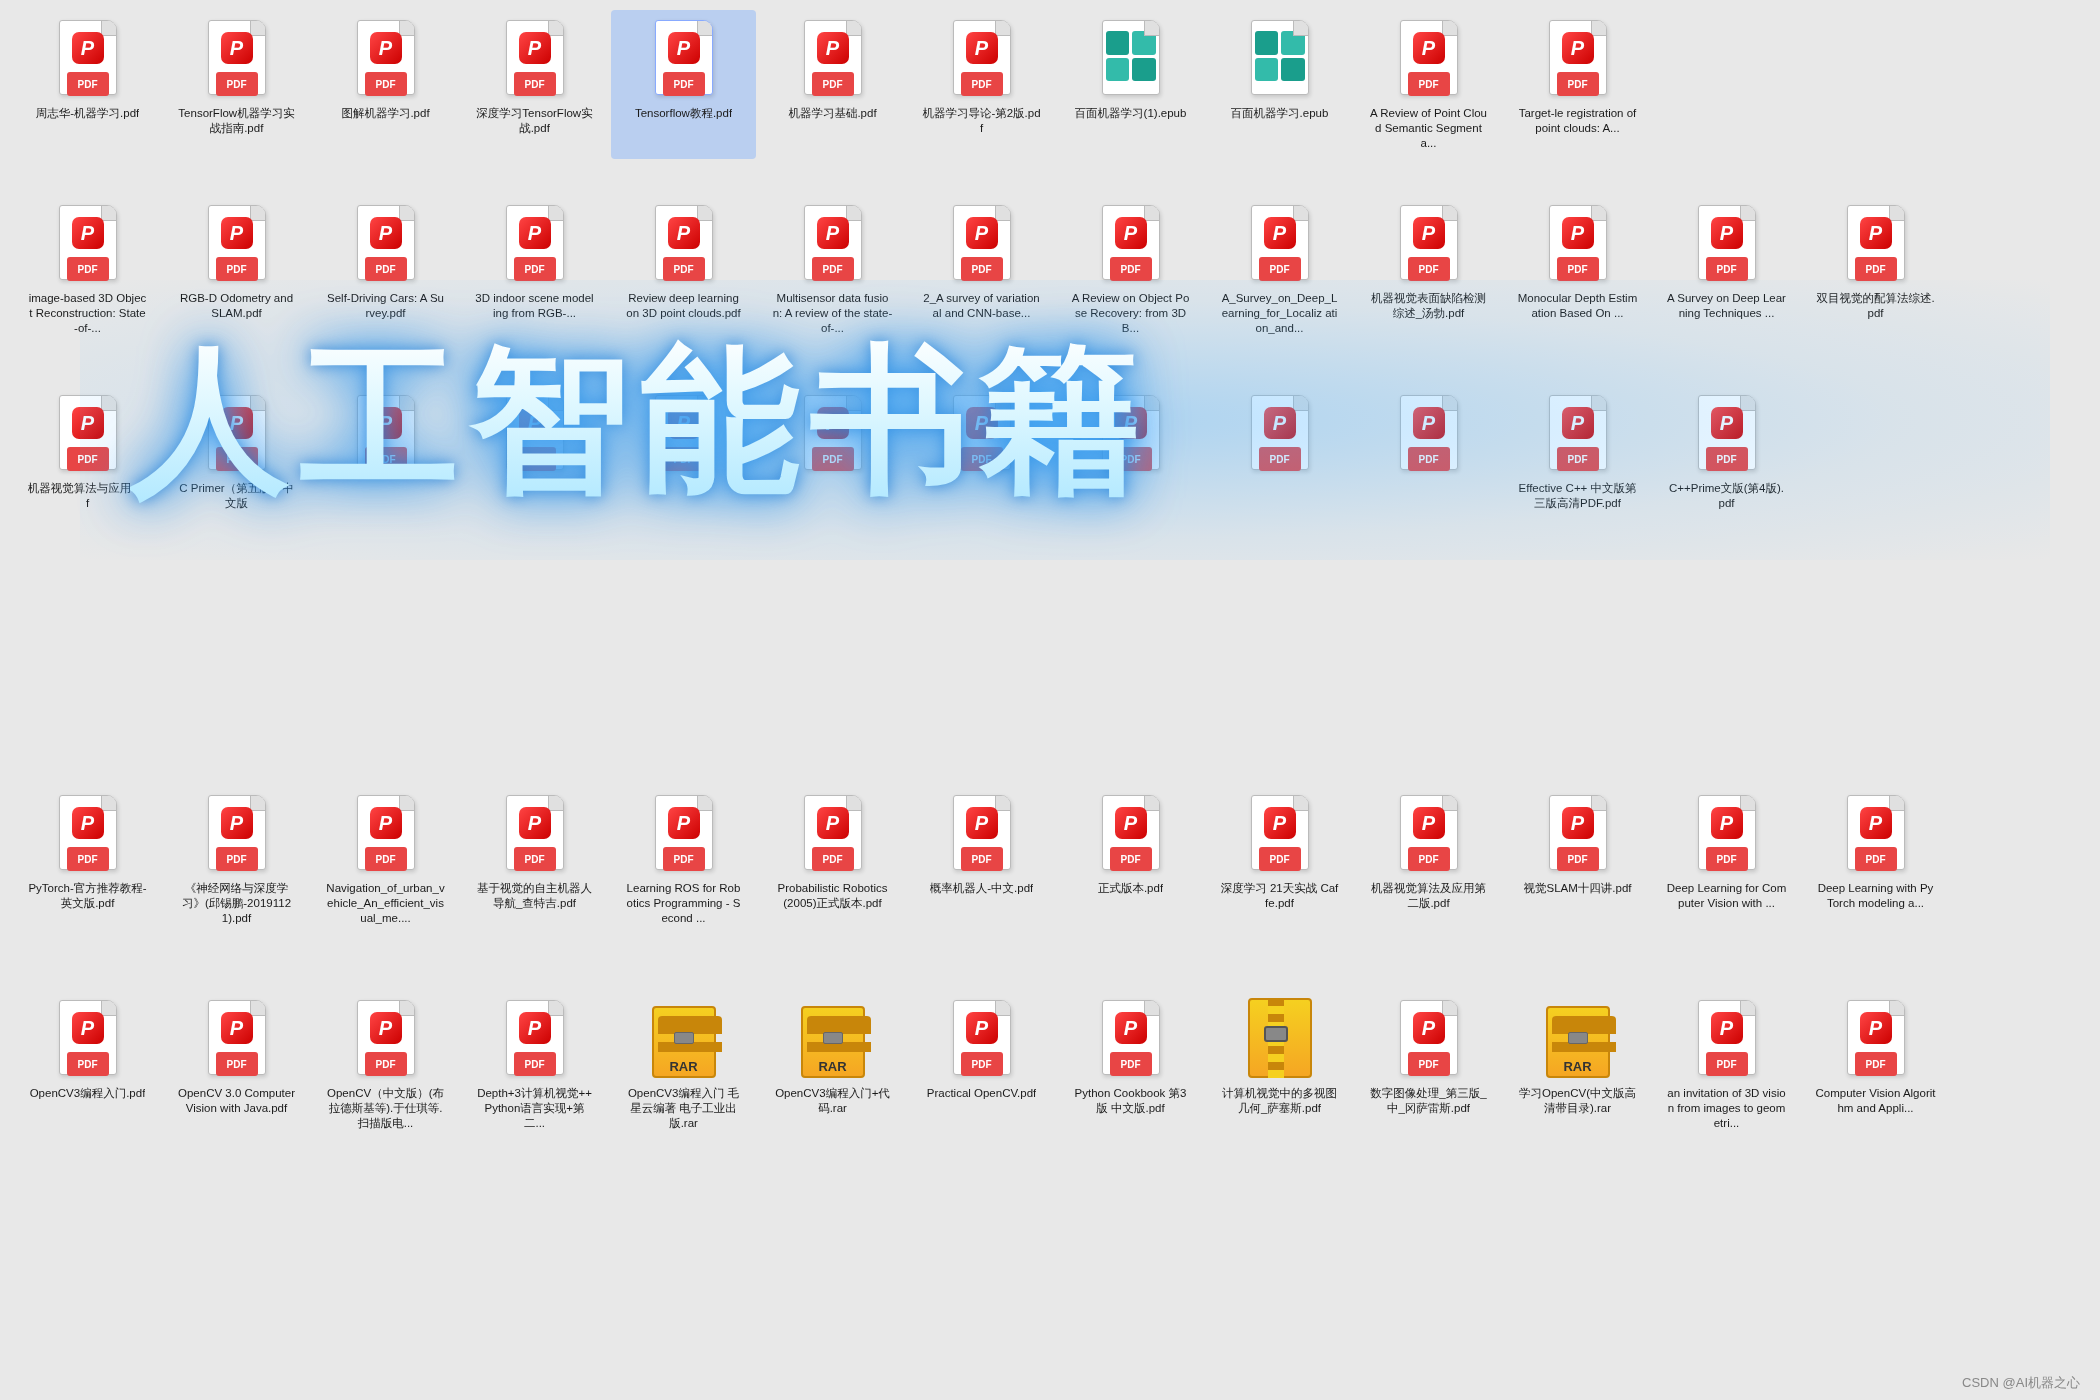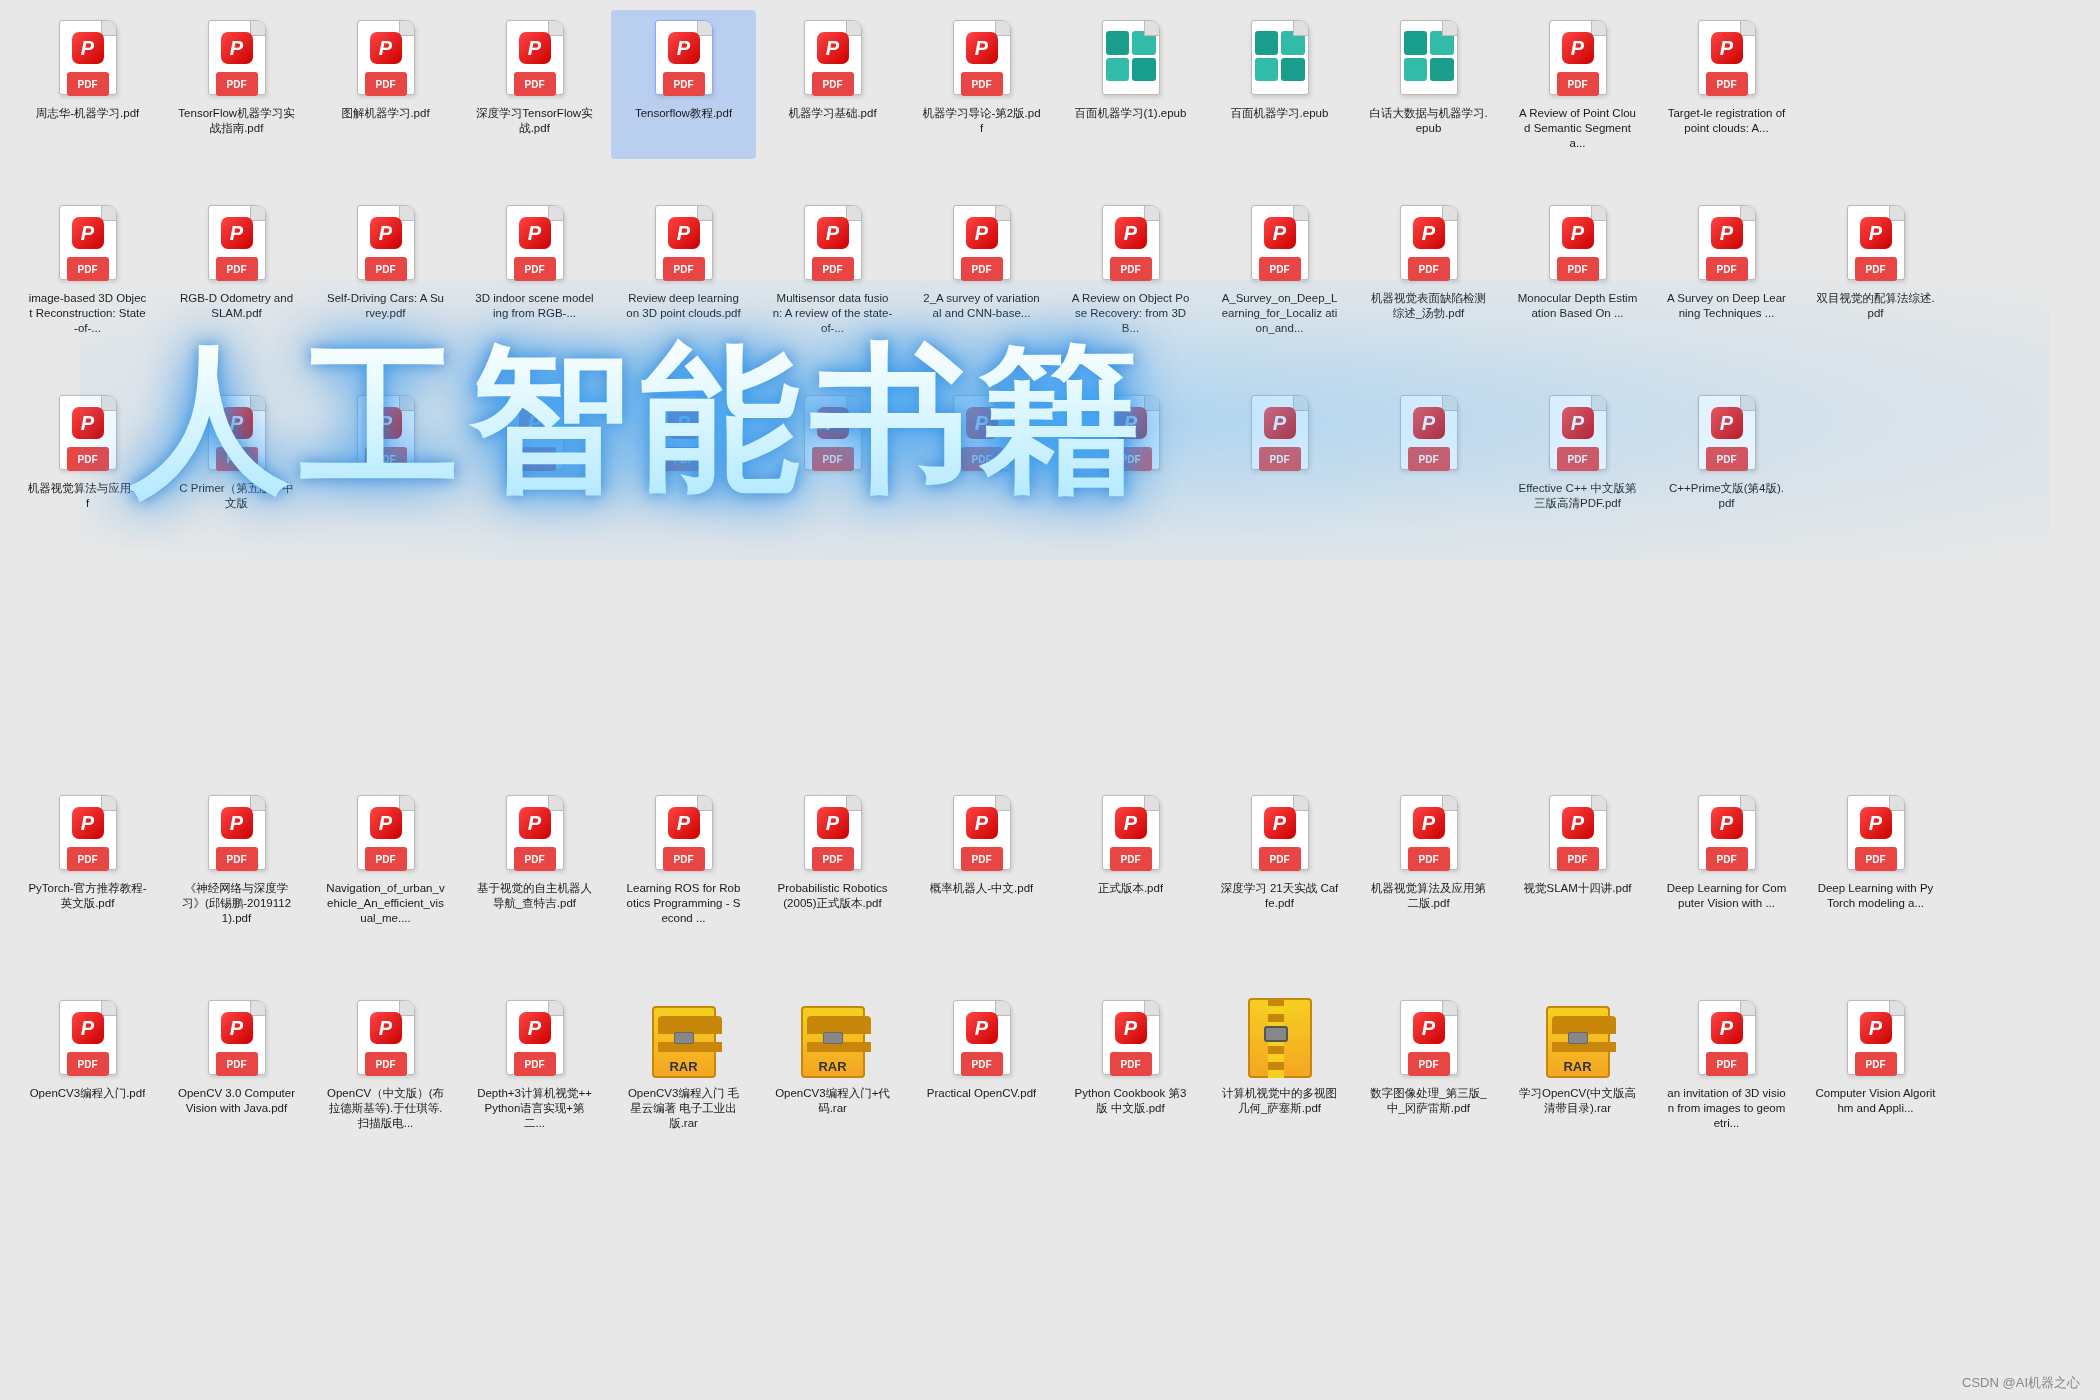--- a/index.html
+++ b/index.html
@@ -362,33 +362,20 @@
             <div class="epub-cell epub-teal"></div>
             <div class="epub-cell epub-lteal"></div>
             <div class="epub-cell epub-lteal"></div>
             <div class="epub-cell epub-teal"></div>
           </div>
         </div>
       </div>
       <div class="file-label">百面机器学习.epub</div>
     </div>
 
-    <div class="file-item" style="width:145px; min-width:145px;">
-      <div class="icon-container">
-        <div class="doc-page">
-          <div class="epub-grid" style="top:10px;">
-            <div class="epub-cell epub-teal"></div>
-            <div class="epub-cell epub-lteal"></div>
-            <div class="epub-cell epub-lteal"></div>
-            <div class="epub-cell epub-teal"></div>
-          </div>
-        </div>
-      </div>
-      <div class="file-label">白话大数据与机器学习.epub</div>
-    </div>
 
     <div class="file-item" style="width:145px; min-width:145px;">
       <div class="icon-container">
         <div class="doc-page"></div>
         <div class="doc-logo wps-red" style="position:absolute;top:14px;left:50%;transform:translateX(-50%);">P</div>
         <div class="doc-badge" style="background:#e84545; bottom:10px;">PDF</div>
       </div>
       <div class="file-label">A Review of Point Cloud Semantic Segmenta...</div>
     </div>
 
@@ -888,21 +875,21 @@
 
   </div>
 
   <div class="banner-glow"></div>
 
   <div class="banner-overlay">
     <div style="
       font-size: 160px;
       font-weight: 900;
       letter-spacing: 10px;
-      font-family: Liberation Serif, serif;
+      font-family: Liberation Sans, sans-serif;
       position: relative;
       padding: 0 30px;
       line-height: 1;
     ">
       <span style="
         background: linear-gradient(180deg, #ffffff 0%, #e0f8ff 40%, #b0e8ff 100%);
         -webkit-background-clip: text;
         -webkit-text-fill-color: transparent;
         background-clip: text;
         filter: drop-shadow(0 0 25px rgba(80,180,255,0.95)) drop-shadow(0 0 8px rgba(0,100,200,0.8));

